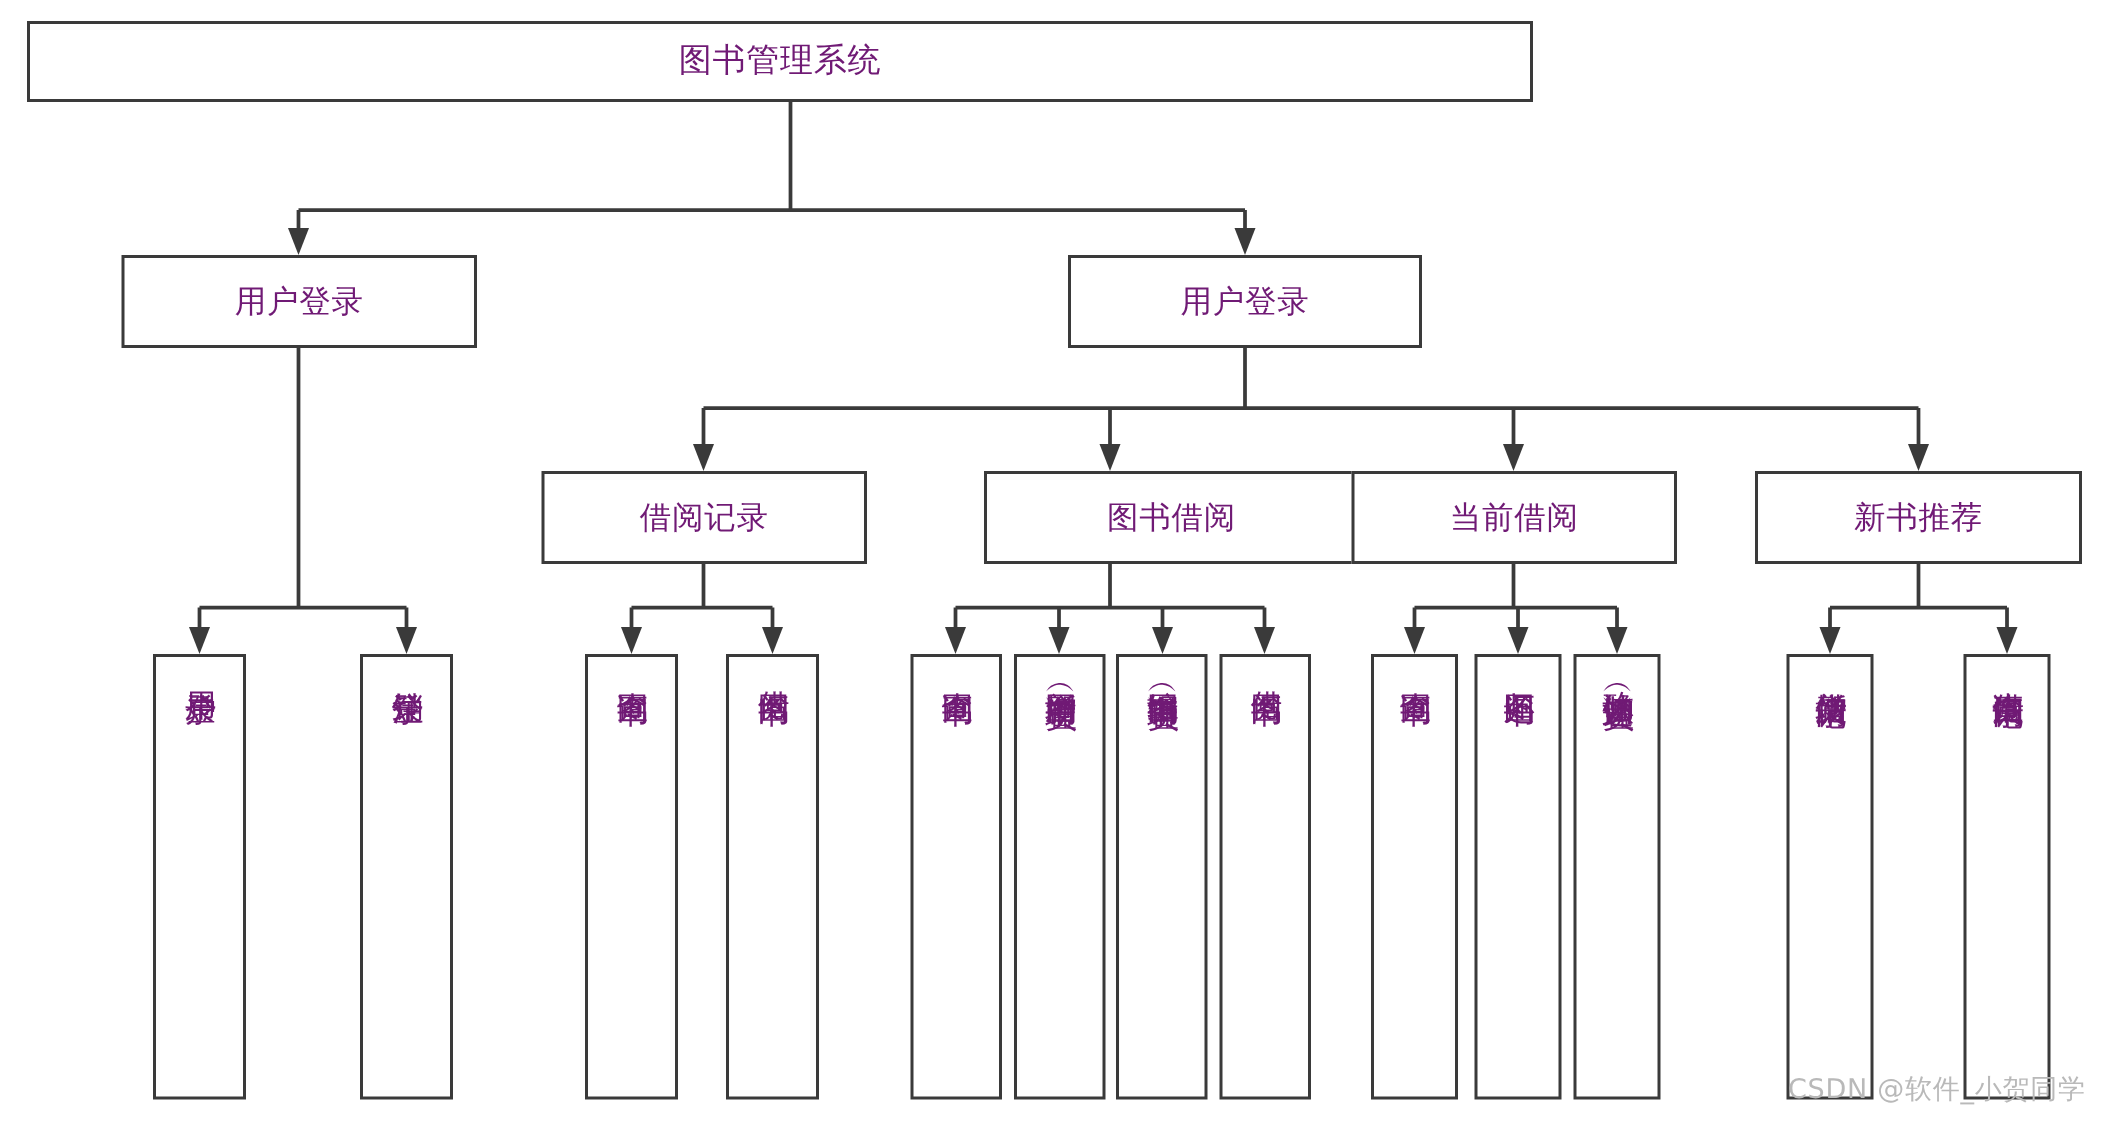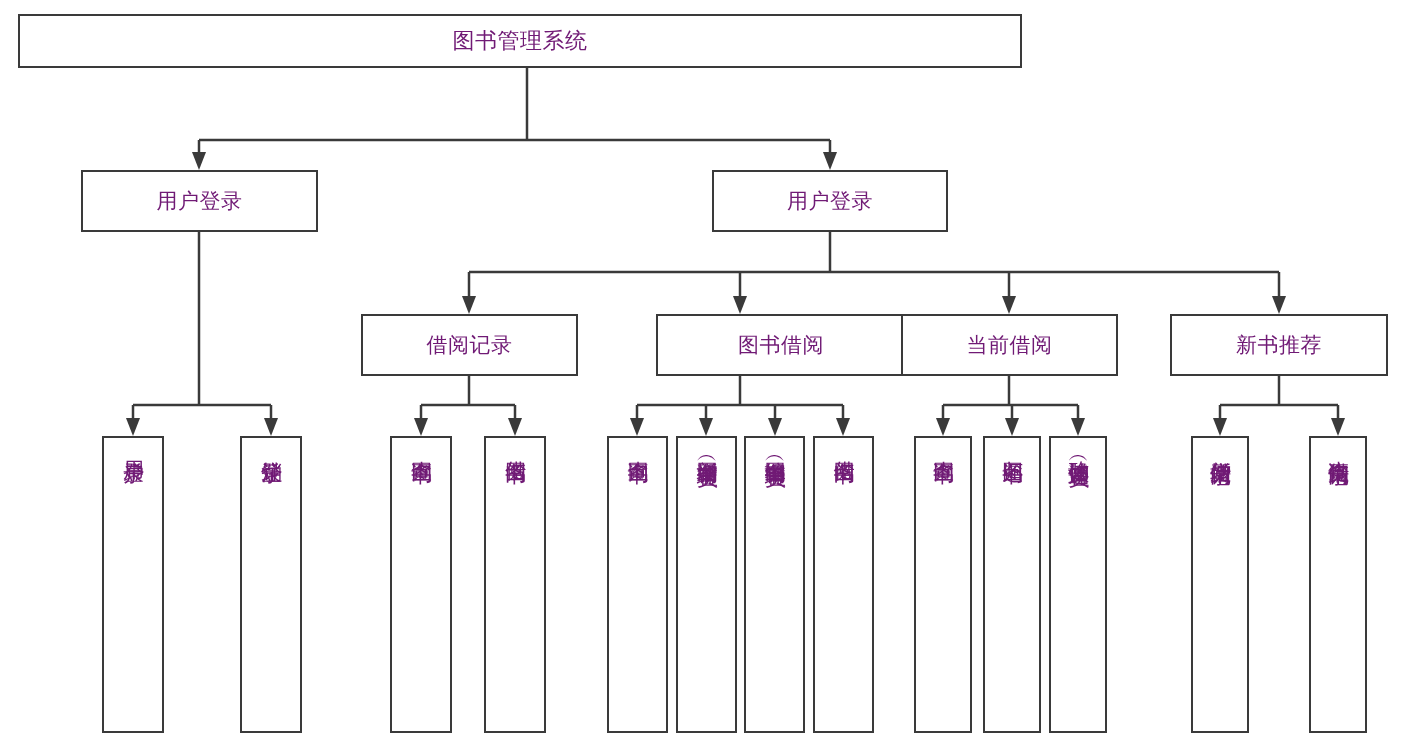--- a/index.html
+++ b/index.html
@@ -192,13 +192,14 @@
         <span class="node-label">确认归还（管理员）</span>
       </div>
       <div class="node vertical" style="left: 1191px; top: 436px; width: 58px; height: 297px;">
         <span class="node-label">新增借阅记录</span>
       </div>
       <div class="node vertical" style="left: 1309px; top: 436px; width: 58px; height: 297px;">
         <span class="node-label">查询借阅记录</span>
       </div>
     </div>
 
+  <div class="watermark">CSDN @软件_小贺同学</div>
 </div>
 
 </body></html>

